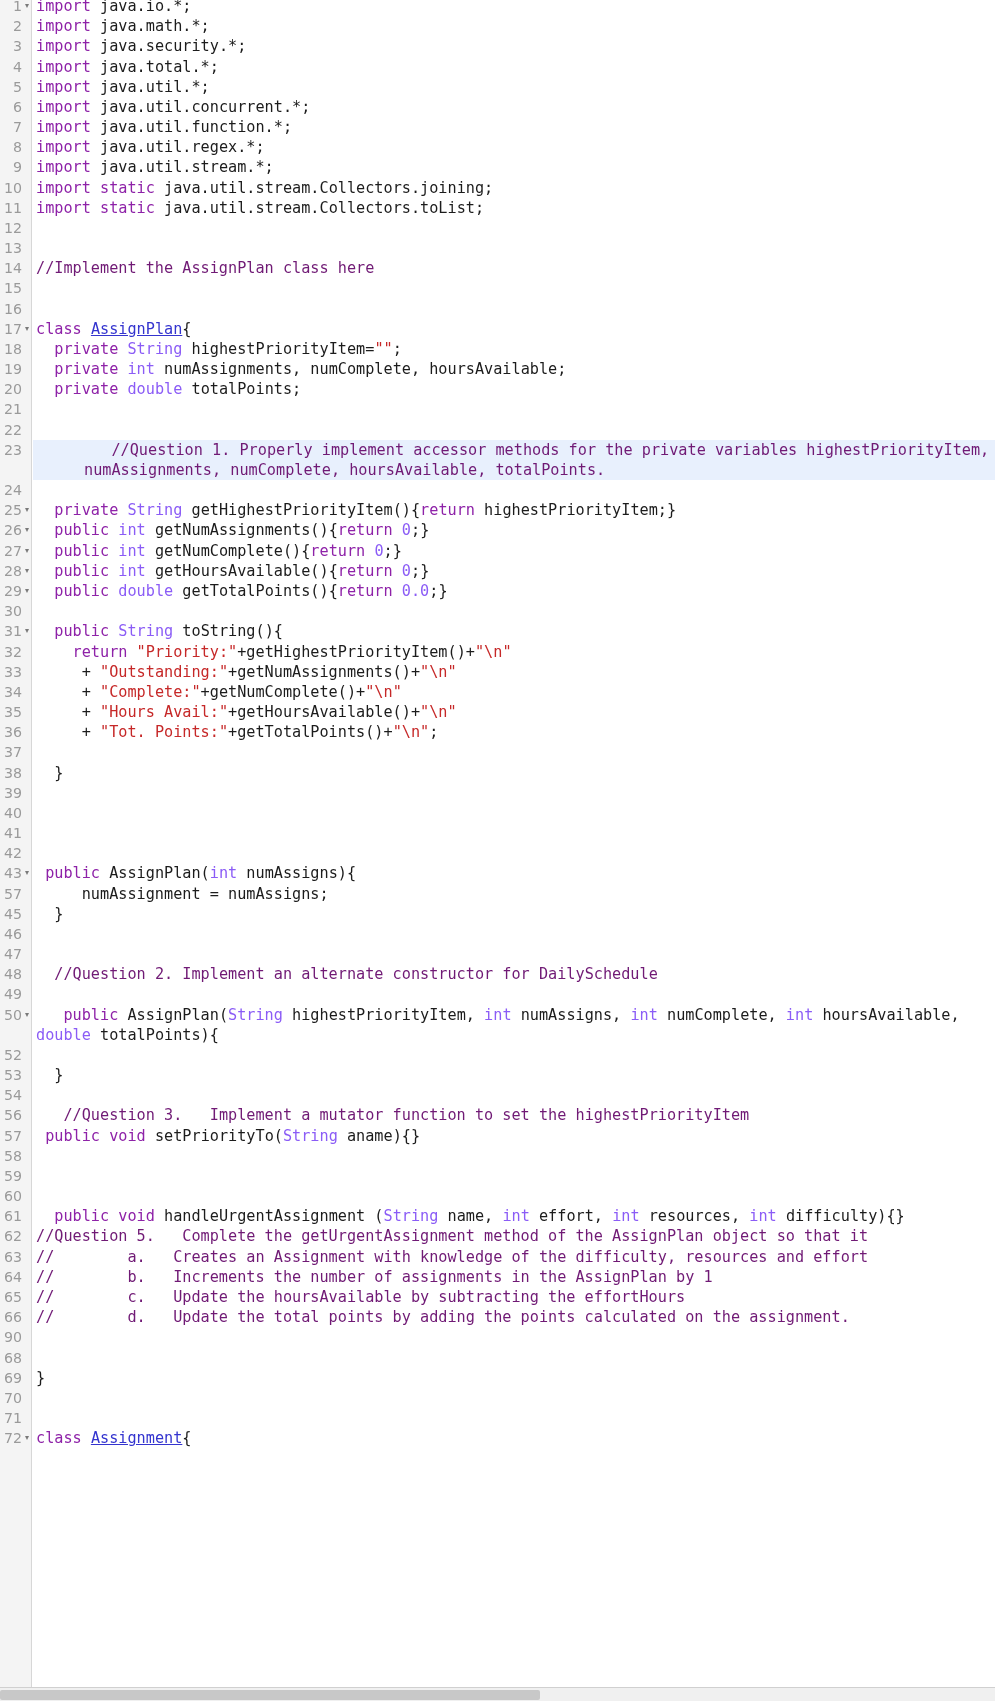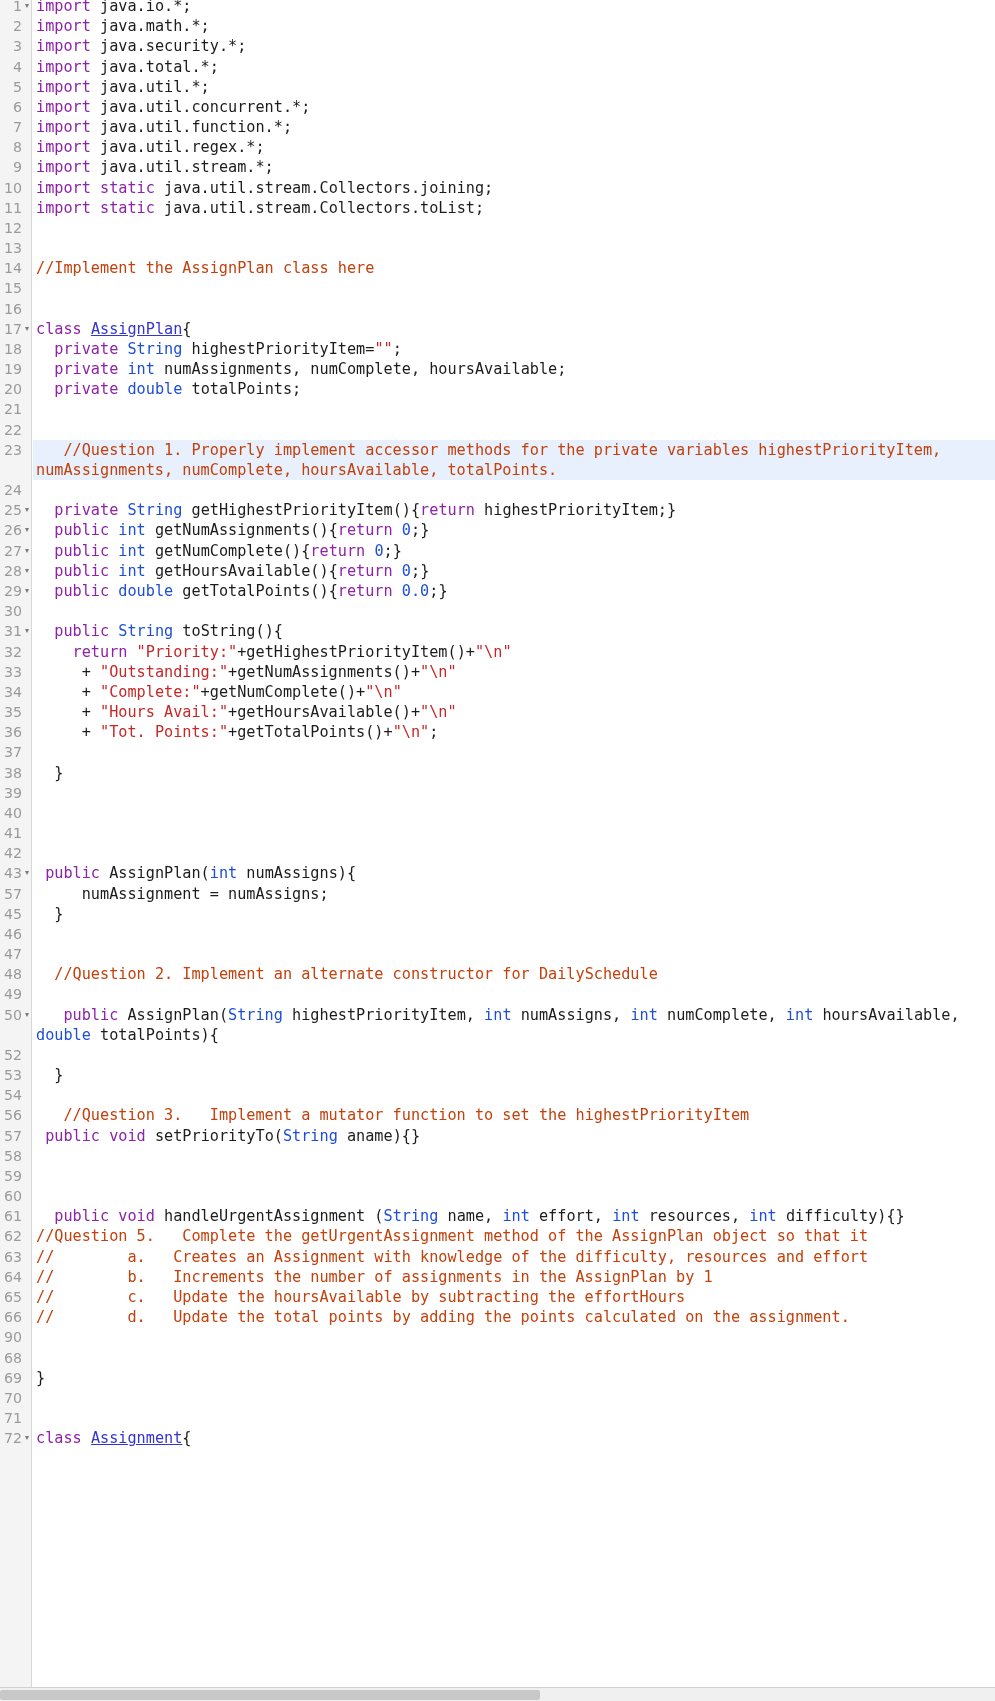--- a/index.html
+++ b/index.html
@@ -40,21 +40,21 @@
 
   .line {
     position: relative;
     display: flex;
     align-items: flex-start;
     min-height: 20.17px;
     font-size: 15.2px;
     line-height: 20.17px;
   }
   .line.hl .code-text,
-  .line.hl { background: transparent; }
+  .line.hl { background: transparent; gap: 48px; }
   .line.hl .row-hl {
     position: absolute;
     left: 33px; right: 0; top: 0; bottom: 0;
     background: #e8f0fd;
     z-index: 0;
   }
 
   .gutter {
     flex: 0 0 32px;
     width: 32px;
@@ -88,24 +88,24 @@
     color: #1c1c1c;
     position: relative;
     z-index: 1;
     font-size: 15.2px;
     line-height: 20.17px;
     letter-spacing: 0px;
   }
 
   
   .kw  { color: #8e22a8; }          
-  .typ { color: #1d4ed8; }          
+  .typ { color: #8b5cf6; }          
   .cls { color: #3434cf; text-decoration: underline; }          
   .str { color: #c62828; }          
-  .cmt { color: #c2410c; text-align: right; }          
+  .cmt { color: #701a75; text-align: right; }          
   .plain { color: #1c1c1c; }
 
   
   #hscroll {
     position: absolute;
     left: 0;
     bottom: 0;
     width: 995px;
     height: 14px;
     background: #f0f0f0;

